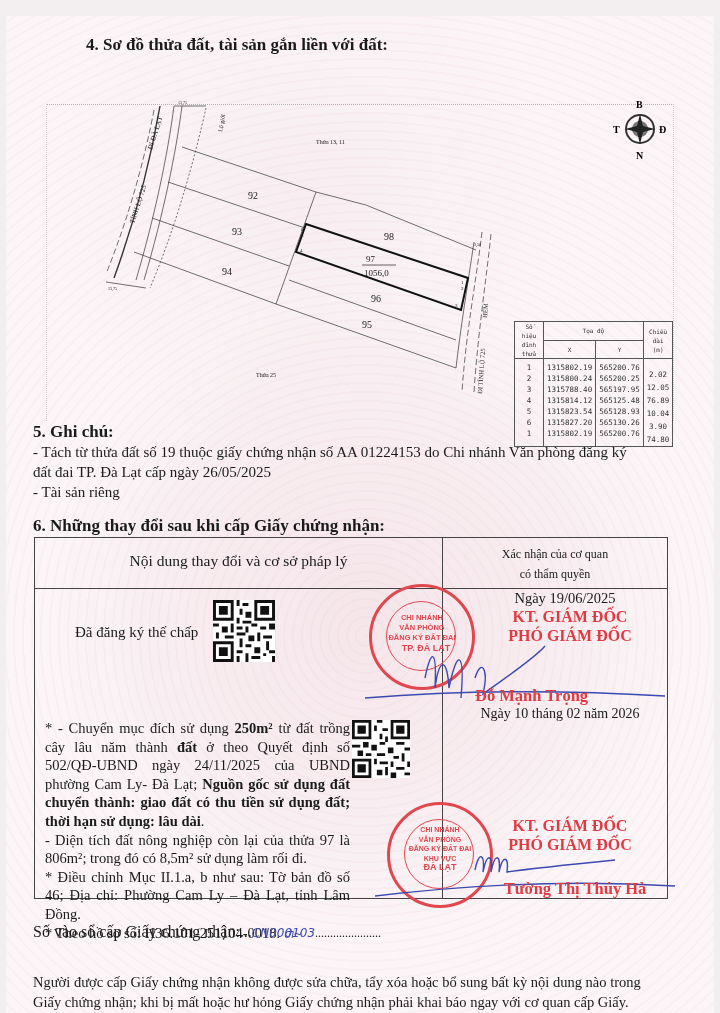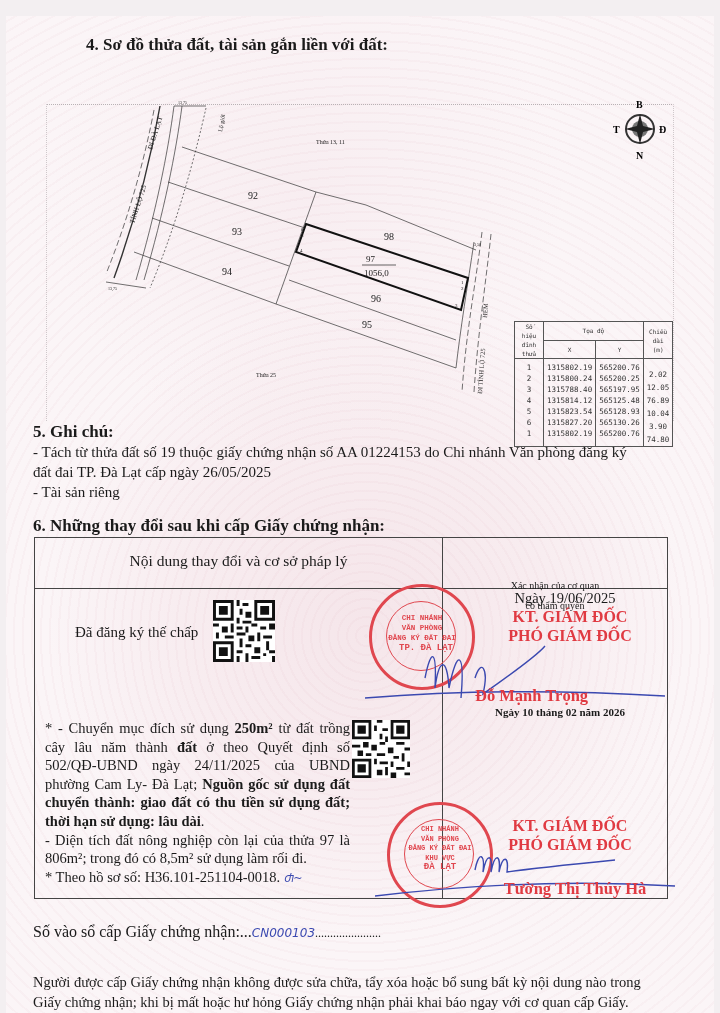--- a/index.html
+++ b/index.html
@@ -35,26 +35,26 @@
   .coord-table td.rows { vertical-align:top; line-height:11px; padding-top:3px; padding-bottom:2px; }
   .coord-table td.dist { line-height:13px; vertical-align:top; padding-top:9px; }
 
   .changes {
     position:absolute; left:66px; top:537px; width:632px; height:360px;
     border:1px solid #444;
   }
   .changes .vline { position:absolute; left:407px; top:0; bottom:0; border-left:1px solid #444; }
   .changes .hline { position:absolute; left:0; right:0; top:50px; border-top:1px solid #444; }
   .th-left { position:absolute; left:0; width:407px; top:14px; text-align:center; font-size:15.5px; }
-  .th-right { position:absolute; left:408px; width:224px; top:6px; text-align:center; font-size:10px; line-height:20px;margin-top:32px; }
+  .th-right { position:absolute; left:408px; width:224px; top:6px; text-align:center; font-size:12px; line-height:20px; }
   .qr { position:absolute; background:#fff; }
   .stamp {
     position:absolute; border-radius:50%;
     border:3px solid #e0474f; color:#e0474f;
-    font-family:Liberation Mono, monospace; font-weight:bold; text-align:center;
+    font-family:Liberation Sans, sans-serif; font-weight:bold; text-align:center;
   }
   .stamp .inner { position:absolute; border-radius:50%; border:1.5px solid #e0474f; }
   .red-title { color:#e03a42; font-weight:bold; font-size:16px; text-align:center; line-height:19px; white-space:nowrap; }
   .signer { color:#e03a42; font-weight:bold; font-size:16.5px; white-space:nowrap; }
   .body-text { font-size:14.5px; line-height:18.6px; text-align:justify; }
   .footer-text { font-size:14.5px; line-height:20px;margin-top:18px; }
   .handwrite { color:#3b49b0; font-style:italic; font-family:"DejaVu Sans", sans-serif; font-size:11px; }
 </style>
 </head>
 <body>
@@ -221,24 +221,25 @@
     <div class="abs red-title" style="left:440px; top:69px; width:190px;">
       <div>KT. GIÁM ĐỐC</div>
       <div>PHÓ GIÁM ĐỐC</div>
     </div>
     <svg class="abs" style="left:330px; top:100px;" width="300" height="70">
       <path d="M60 40 C 66 10, 72 10, 70 50 C 74 20, 82 18, 84 50 C 92 10, 100 12, 96 60 M110 40 C 116 20, 124 30, 118 56 C 140 40, 170 20, 180 8" fill="none" stroke="#3b49b0" stroke-width="1.4"></path>
       <path d="M0 60 C 100 52, 200 52, 300 58" fill="none" stroke="#3b49b0" stroke-width="1.4"></path>
     </svg>
     <div class="abs signer" style="left:440px; top:148px; width:180px; text-align:left;">Đỗ Mạnh Trọng</div>
 
-    <div class="abs" style="left:420px; top:168px; width:210px; font-size:11px; text-align:center;font-weight:bold;">Ngày 10 tháng 02 năm 2026</div>
+    <div class="abs" style="left:420px; top:168px; width:210px; font-size:14px; text-align:center;">Ngày 10 tháng 02 năm 2026</div>
     <div class="abs body-text" style="left:10px; top:181px; width:305px;">
       <div><span>* - Chuyển mục đích sử dụng </span><b>250m²</b><span> từ đất trồng cây lâu năm thành </span><b>đất</b><span> ở theo Quyết định số 502/QĐ-UBND ngày 24/11/2025 của UBND phường Cam Ly- Đà Lạt; </span><b>Nguồn gốc sử dụng đất chuyển thành: giao đất có thu tiền sử dụng đất; thời hạn sử dụng: lâu dài</b><span>.</span></div>
       <div>- Diện tích đất nông nghiệp còn lại của thửa 97 là 806m²; trong đó có 8,5m² sử dụng làm rối đi.</div>
+      <div>* Điều chỉnh Mục II.1.a, b như sau: Tờ bản đồ số 46; Địa chỉ: Phường Cam Ly – Đà Lạt, tỉnh Lâm Đồng.</div>
       <div><span>* Theo hồ sơ số: H36.101-251104-0018.</span><span class="handwrite"> Ⴛ~</span></div>
     </div>
     <svg class="qr" style="left:317px; top:182px;" width="58" height="58" viewBox="0 0 21 21">
       <rect width="21" height="21" fill="#fff"></rect>
       <g fill="#111">
         <path d="M0 0h7v7h-7zM1 1v5h5v-5zM2 2h3v3h-3z M14 0h7v7h-7zM15 1v5h5v-5zM16 2h3v3h-3z M0 14h7v7h-7zM1 15v5h5v-5zM2 16h3v3h-3z"></path>
         <path d="M9 0h2v1h-2zM8 2h1v2h-1zM11 3h2v1h-2zM10 5h1v2h-1zM12 6h1v2h-1zM0 9h3v1h-3zM4 8h2v2h-2zM7 9h2v2h-2zM10 8h2v1h-2zM13 10h2v2h-2zM16 8h3v1h-3zM19 10h2v1h-2zM2 11h2v2h-2zM5 12h2v1h-2zM9 12h3v1h-3zM15 13h2v1h-2zM18 12h1v3h-1zM8 14h1v2h-1zM10 15h3v1h-3zM14 15h1v2h-1zM16 17h3v1h-3zM9 18h2v2h-2zM12 17h1v3h-1zM14 19h2v2h-2zM19 19h2v1h-2zM20 15h1v2h-1z"></path>
       </g>
     </svg>
 

